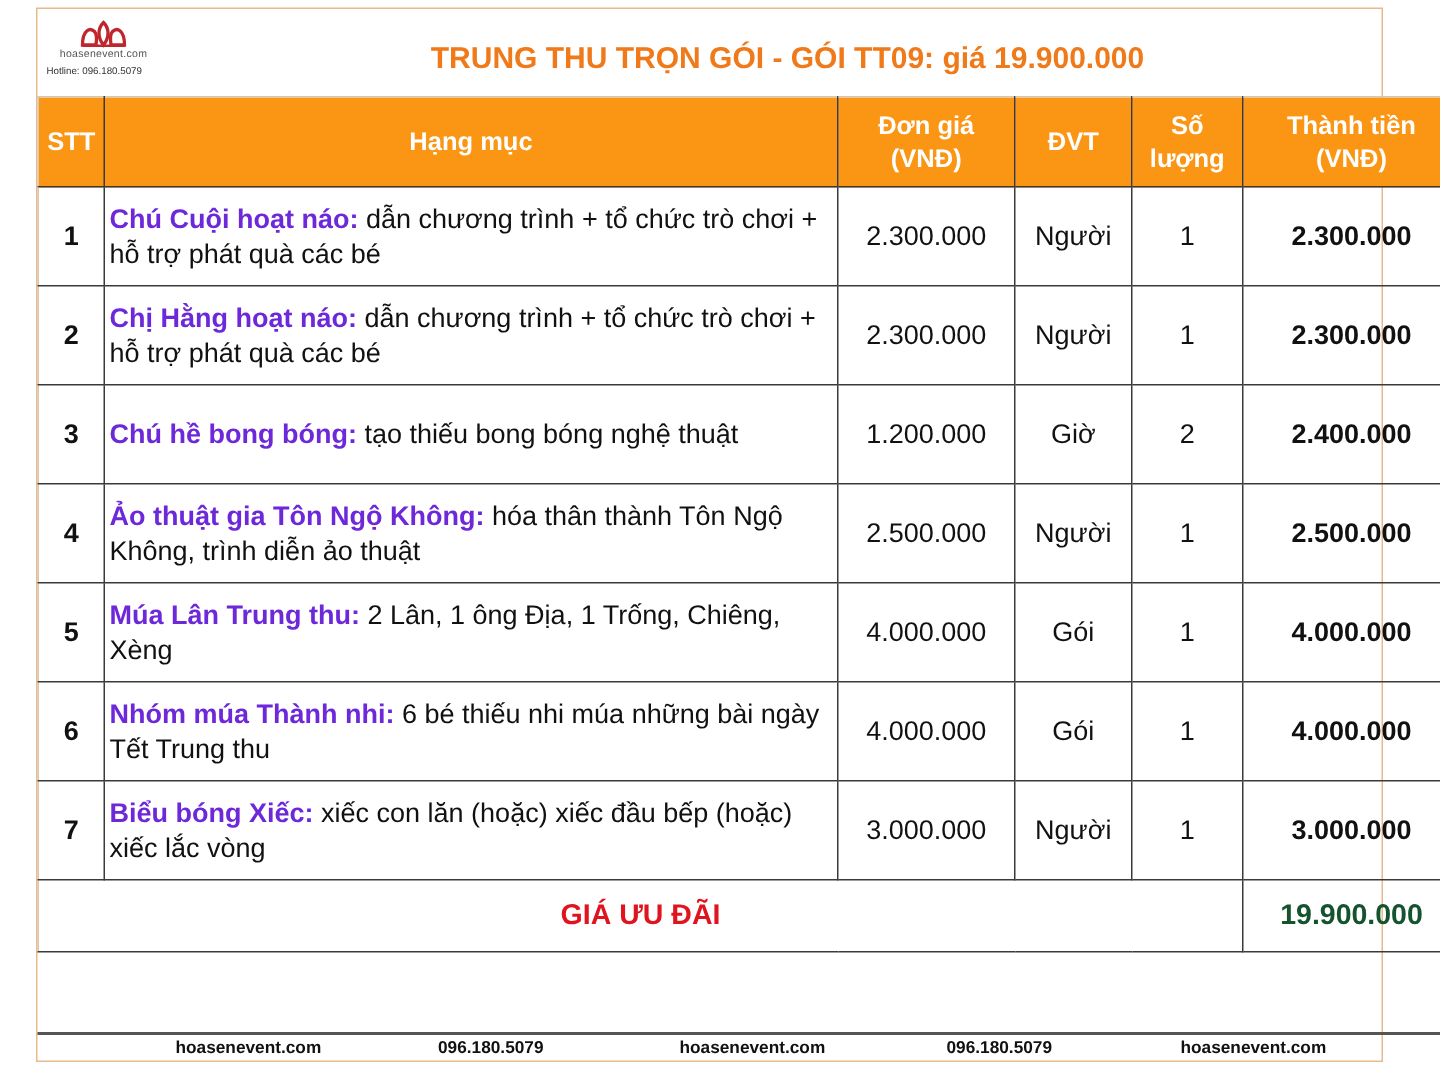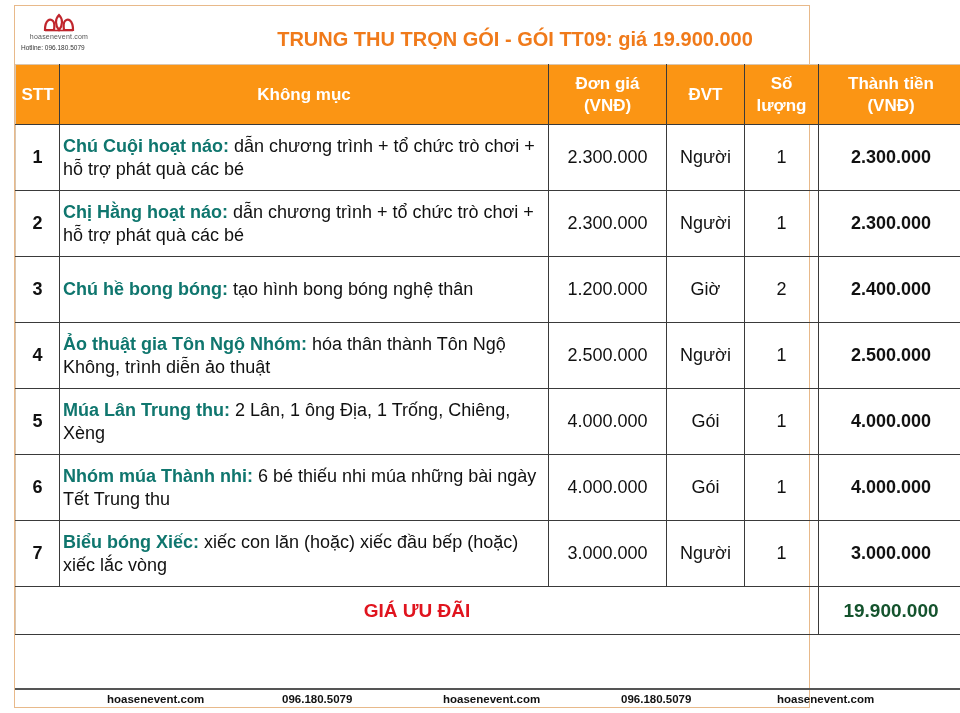--- a/index.html
+++ b/index.html
@@ -1,20 +1,20 @@
 <!DOCTYPE html>
 <html><head>
   <meta charset="utf-8">
   <style>
     * { box-sizing: border-box; margin: 0; padding: 0; }
     html, body { width: 960px; height: 713px; background: #ffffff; overflow: hidden; }
     body { font-family: "Liberation Sans", sans-serif; color: #111; position: relative; }
 
     .frame {
-      position: absolute; left: 14px; top: 5px; width: 796px; height: 703px;
+      position: absolute; left: 24px; top: 5px; width: 898px; height: 703px;
       border: 1px solid #e8b98a; background: #fff;
     }
     .header-bar {
       position: absolute; left: 0; top: 0; width: 948px; height: 58px;
     }
     .logo {
       position: absolute; left: 4px; top: 6px; width: 80px; height: 48px;
       text-align: center;
     }
     .logo svg { display: block; margin: 0 auto; }
@@ -37,21 +37,21 @@
       text-align: center; vertical-align: middle; line-height: 22px;
       height: 60px;
     }
     table.quote tr.first-row th { border-top: 1.5px solid #d9c6b0; }
     table.quote th:first-child, table.quote td:first-child { border-left: 1.5px solid #d9c6b0; }
     table.quote th:last-child, table.quote td:last-child { border-right: 1.5px solid #d9c6b0; margin-top: 37px; }
 
     td { font-size: 18px; vertical-align: middle; }
     td.stt { text-align: center; font-weight: bold; font-size: 18px; }
     td.item { padding: 2px 2px 2px 3px; line-height: 23px; }
-    td.item .lead { color: #0f766e; font-weight: bold; }
+    td.item .lead { color: #6d28d9; font-weight: bold; }
     td.price, td.unit, td.qty { text-align: center; }
     td.total { text-align: center; font-weight: bold; }
     tr.row td { height: 66px; }
 
     tr.sum td { height: 53px; }
     tr.sum td.label { text-align: center; font-weight: bold; font-size: 19px; }
     tr.sum td.value { text-align: center; font-weight: bold; font-size: 19px; }
     tr.deal td { height: 48px; }
     tr.deal td.label { text-align: center; font-weight: bold; font-size: 19px; color: #e0141e; }
     tr.deal td.value { text-align: center; font-weight: bold; font-size: 19px; color: #14532d; }
@@ -87,21 +87,21 @@
       <col style="width:44px">
       <col style="width:489px">
       <col style="width:118px">
       <col style="width:78px">
       <col style="width:74px">
       <col style="width:145px">
     </colgroup>
     <thead>
       <tr class="first-row">
         <th>STT</th>
-        <th>Không mục</th>
+        <th>Hạng mục</th>
         <th>
           <span>Đơn giá</span><br>
           <span>(VNĐ)</span>
         </th>
         <th>ĐVT</th>
         <th>
           <span>Số</span><br>
           <span>lượng</span>
         </th>
         <th>
@@ -122,29 +122,29 @@
       <tr class="row">
         <td class="stt">2</td>
         <td class="item"><span class="lead">Chị Hằng hoạt náo:</span><span> dẫn chương trình + tổ chức trò chơi + hỗ trợ phát quà các bé</span></td>
         <td class="price">2.300.000</td>
         <td class="unit">Người</td>
         <td class="qty">1</td>
         <td class="total">2.300.000</td>
       </tr>
       <tr class="row">
         <td class="stt">3</td>
-        <td class="item"><span class="lead">Chú hề bong bóng:</span><span> tạo hình bong bóng nghệ thân</span></td>
+        <td class="item"><span class="lead">Chú hề bong bóng:</span><span> tạo thiếu bong bóng nghệ thuật</span></td>
         <td class="price">1.200.000</td>
         <td class="unit">Giờ</td>
         <td class="qty">2</td>
         <td class="total">2.400.000</td>
       </tr>
       <tr class="row">
         <td class="stt">4</td>
-        <td class="item"><span class="lead">Ảo thuật gia Tôn Ngộ Nhóm:</span><span> hóa thân thành Tôn Ngộ Không, trình diễn ảo thuật</span></td>
+        <td class="item"><span class="lead">Ảo thuật gia Tôn Ngộ Không:</span><span> hóa thân thành Tôn Ngộ Không, trình diễn ảo thuật</span></td>
         <td class="price">2.500.000</td>
         <td class="unit">Người</td>
         <td class="qty">1</td>
         <td class="total">2.500.000</td>
       </tr>
       <tr class="row">
         <td class="stt">5</td>
         <td class="item"><span class="lead">Múa Lân Trung thu:</span><span> 2 Lân, 1 ông Địa, 1 Trống, Chiêng, Xèng</span></td>
         <td class="price">4.000.000</td>
         <td class="unit">Gói</td>

